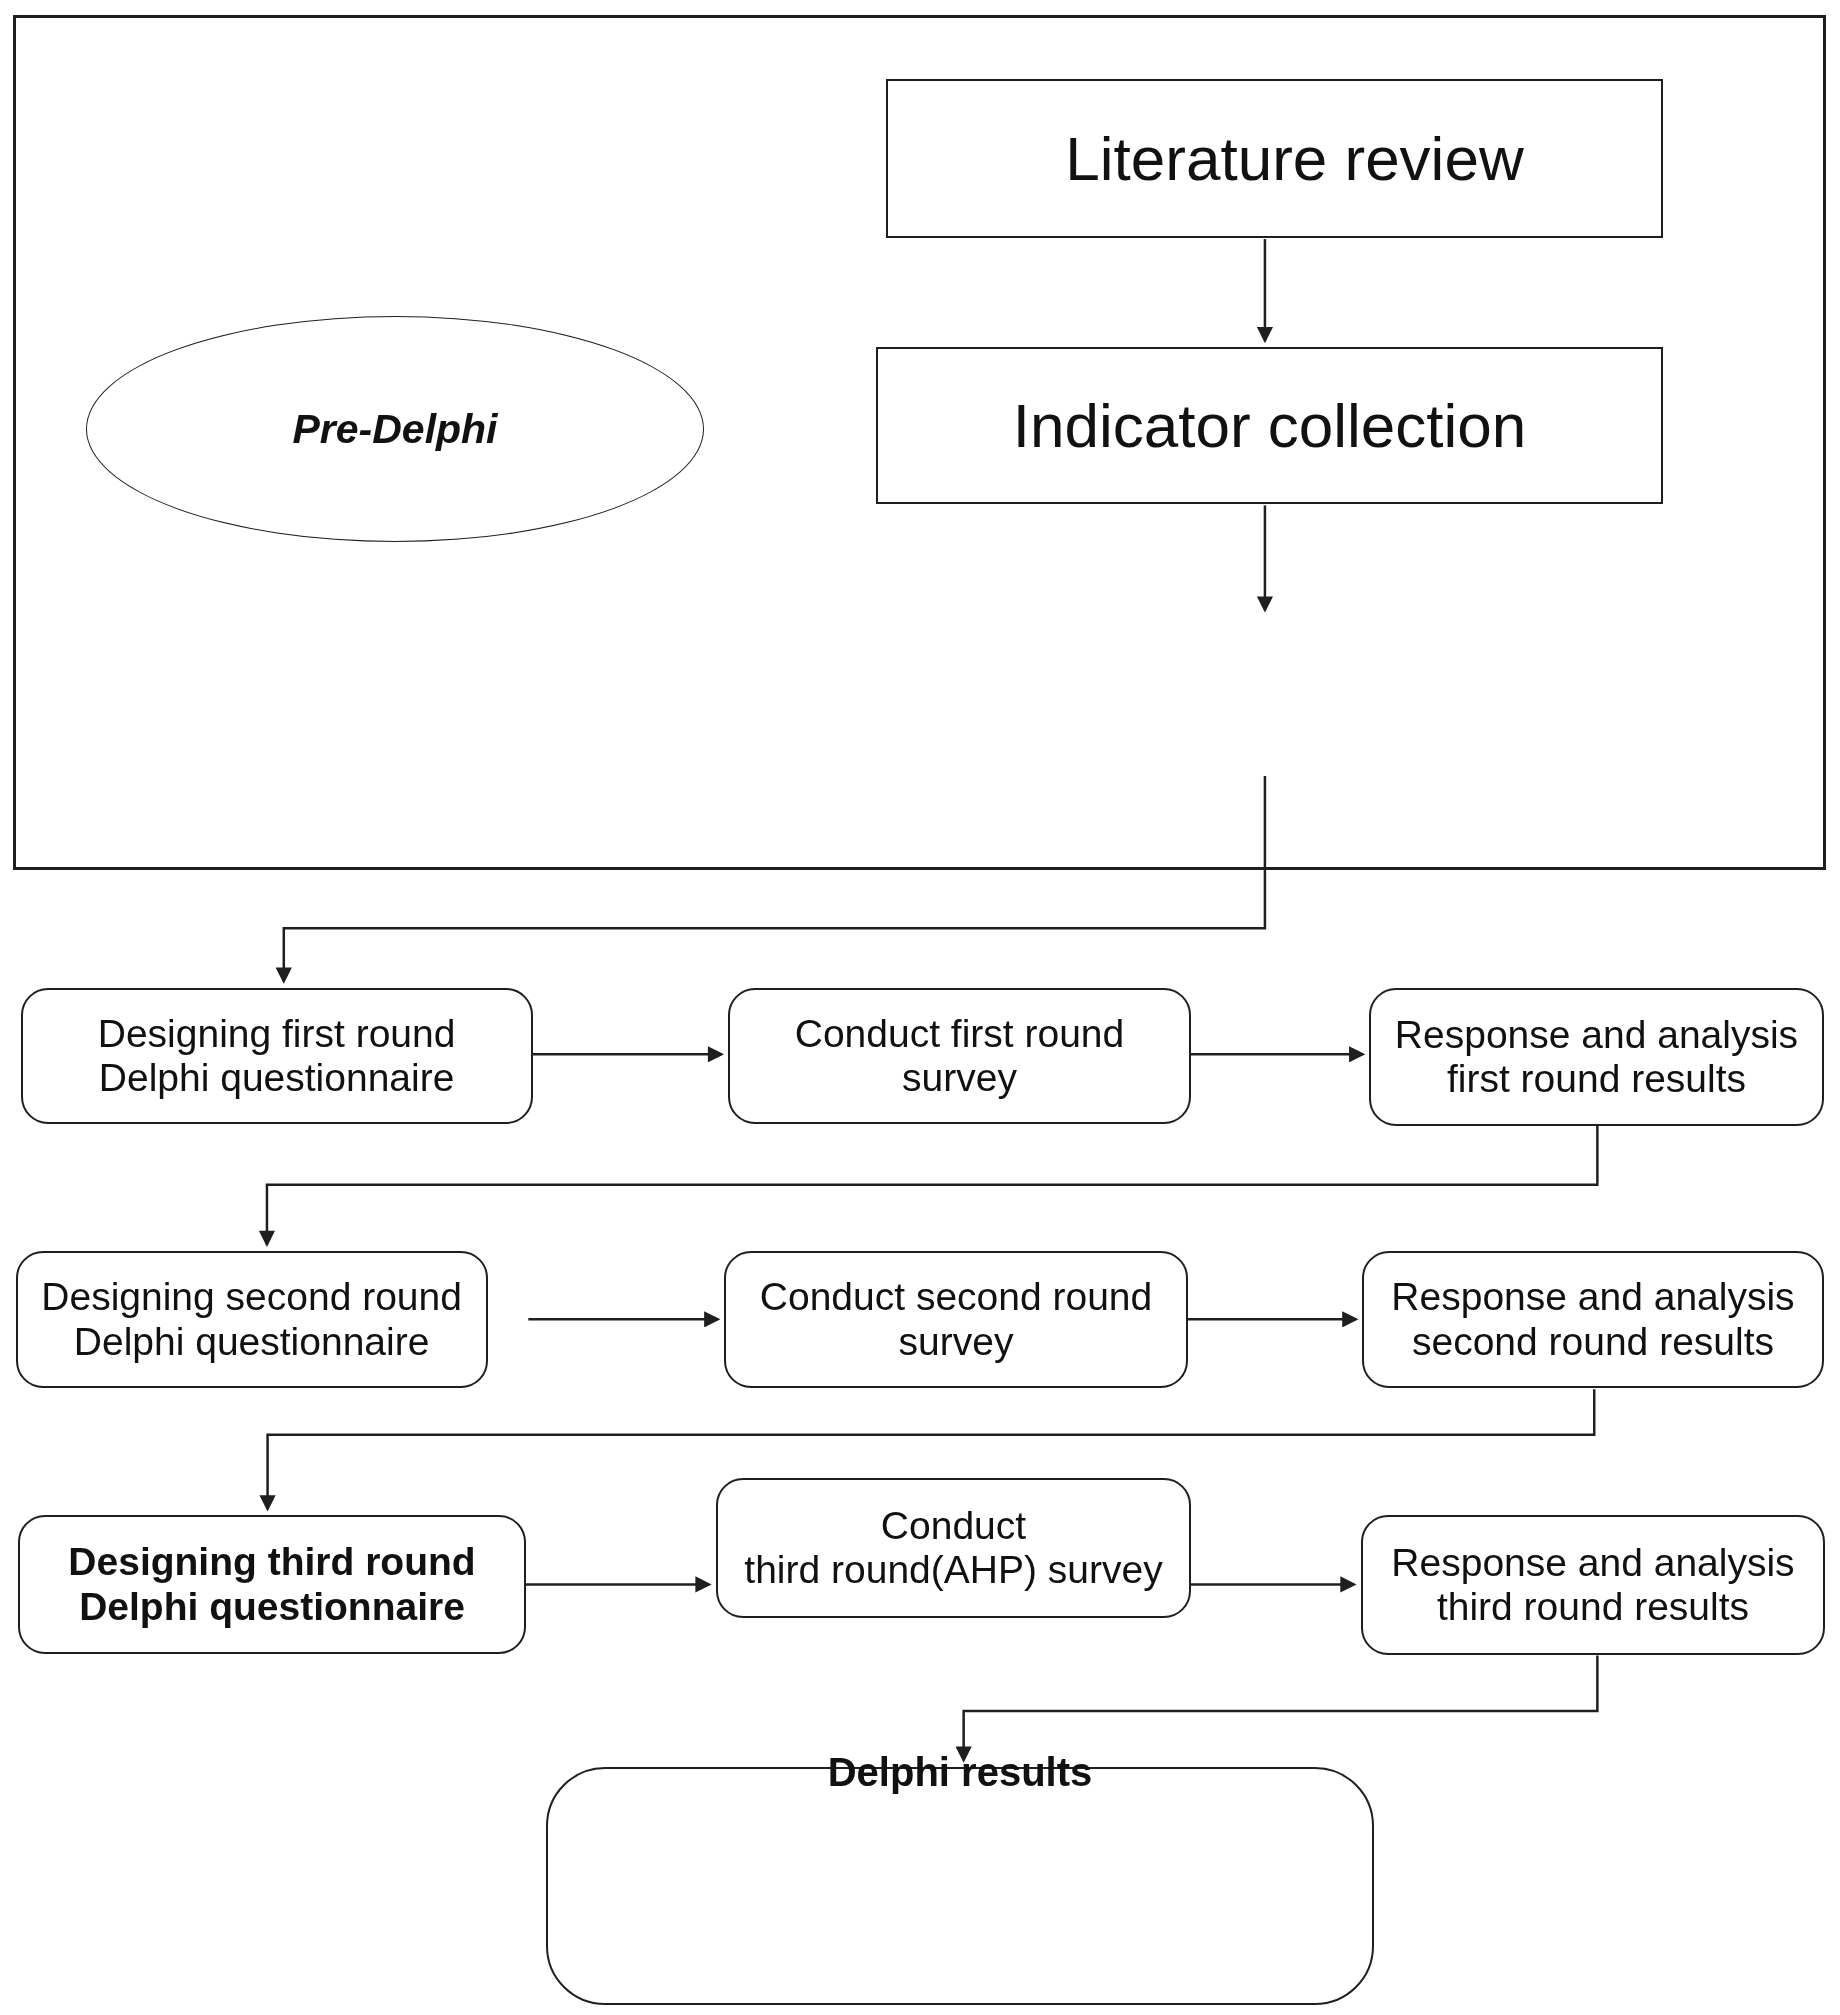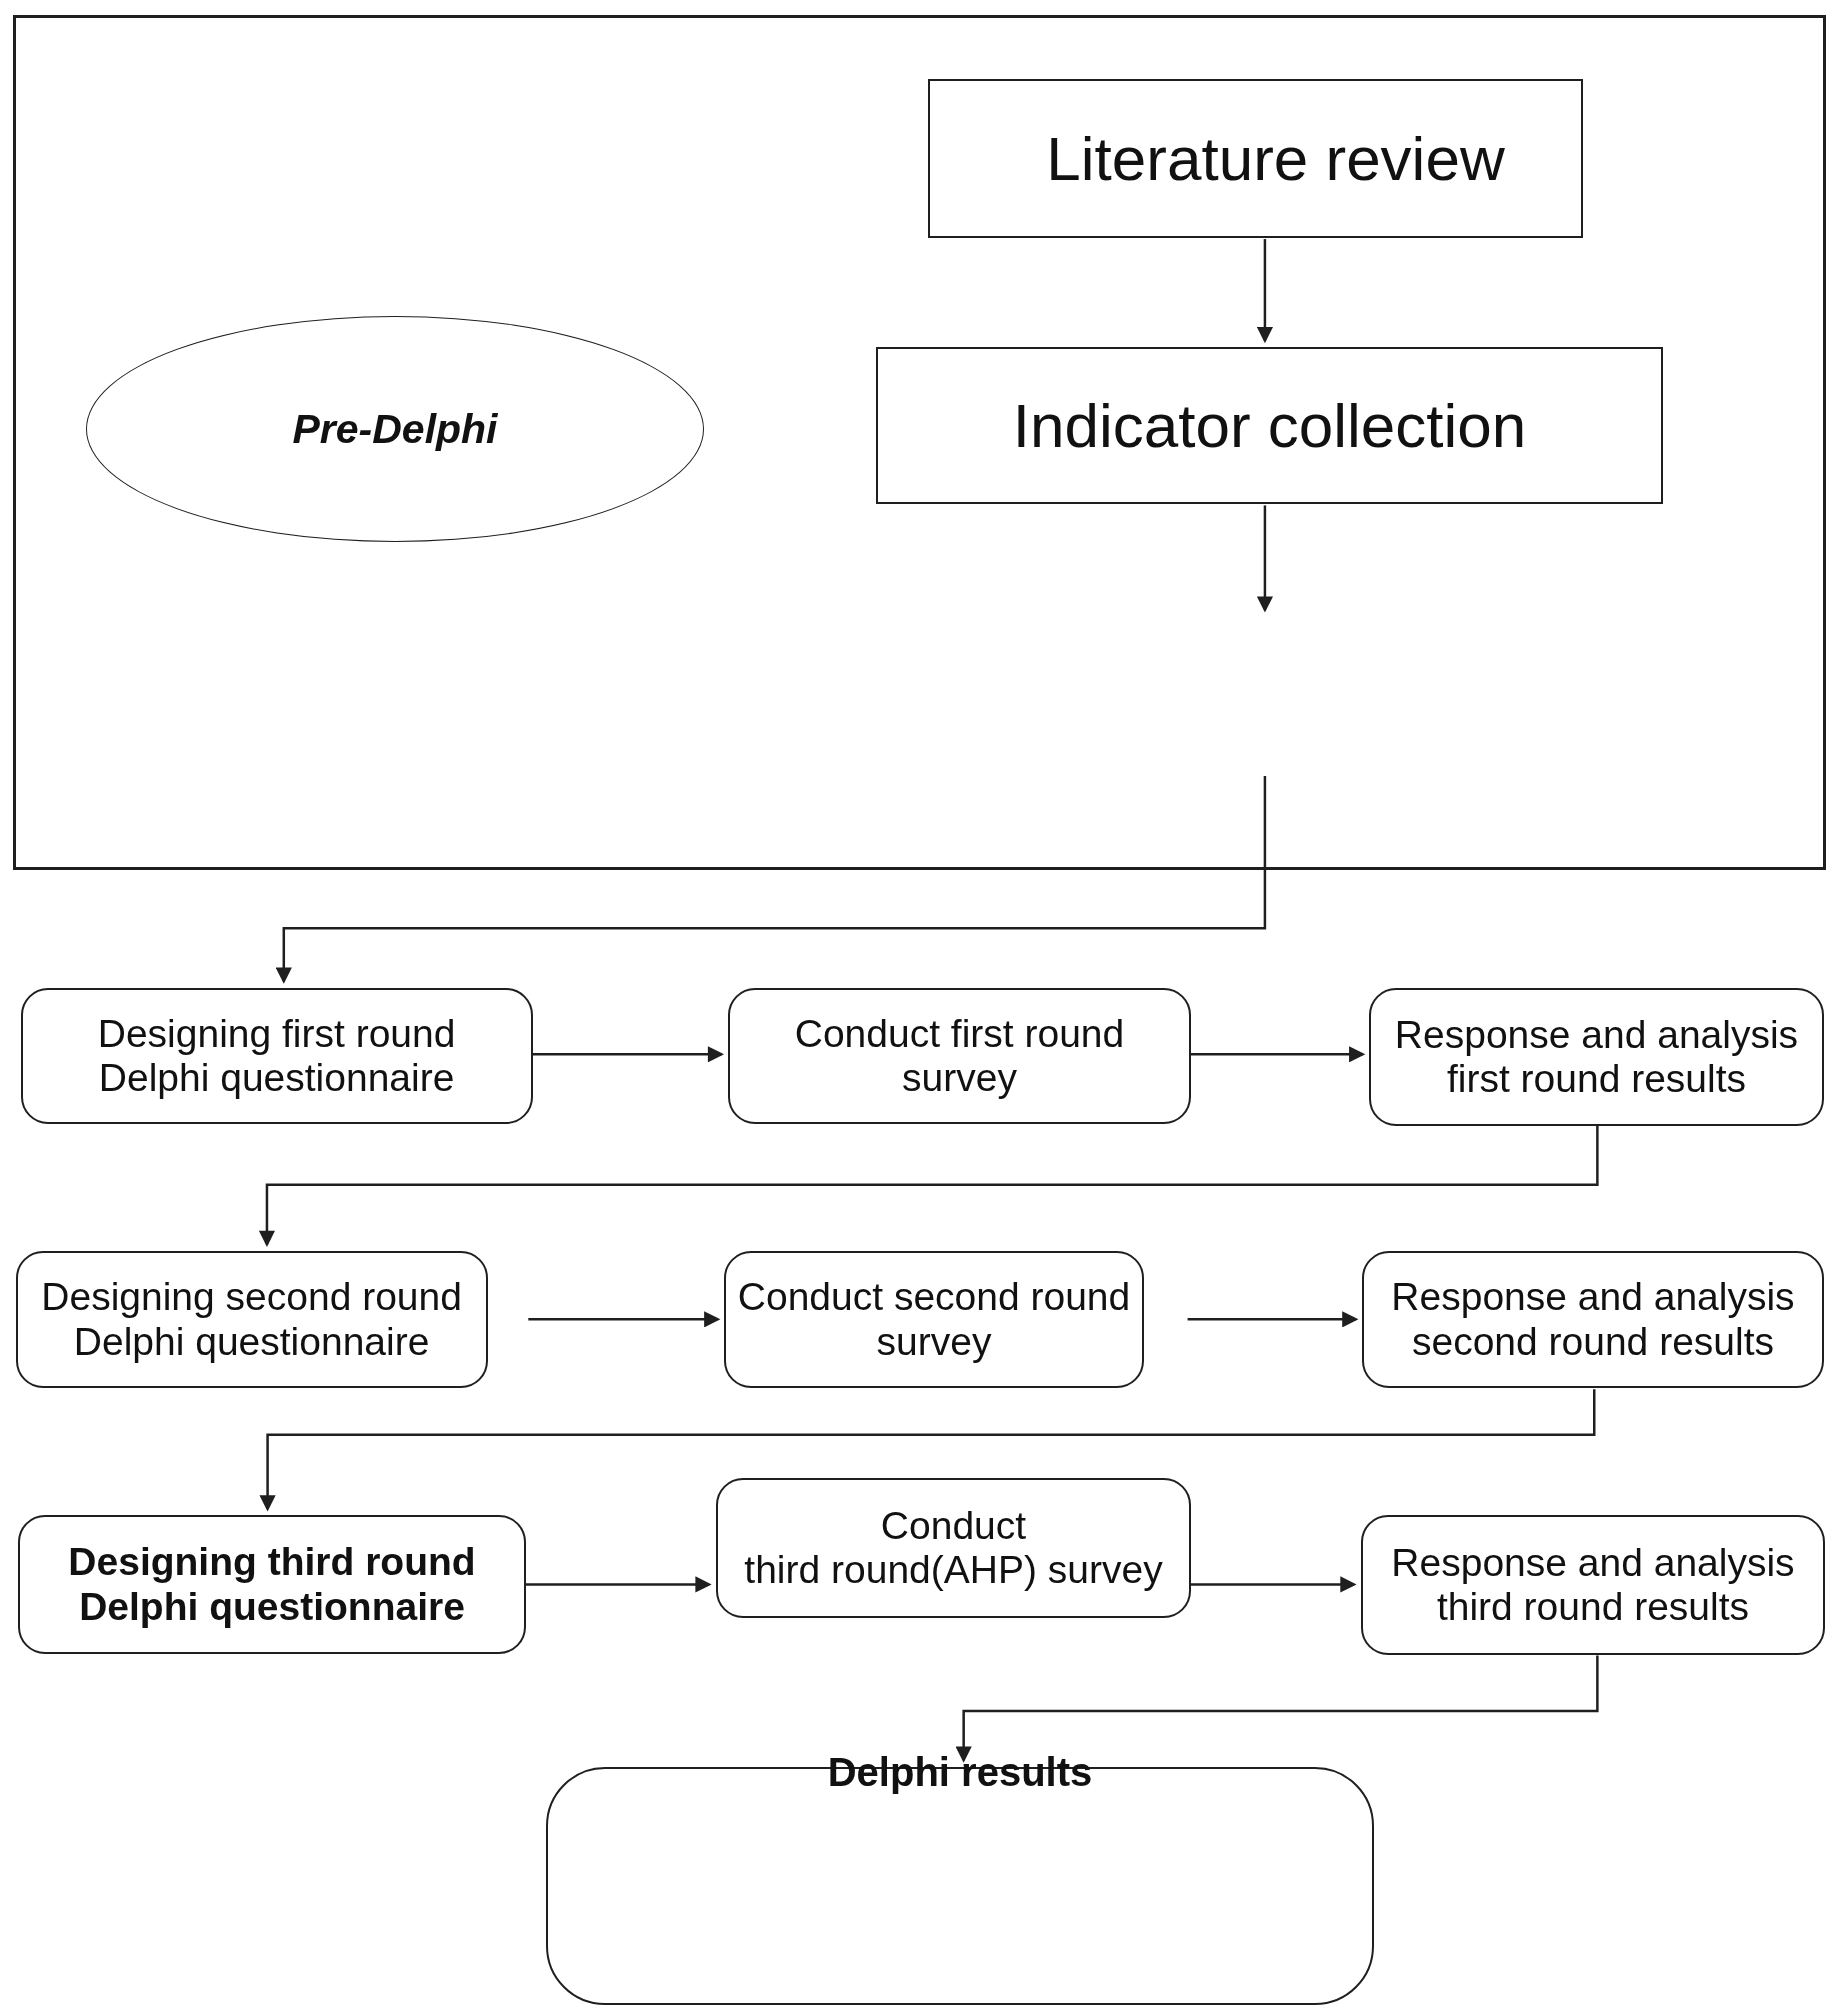--- a/index.html
+++ b/index.html
@@ -31,29 +31,29 @@
   }
   .rounded-box{
     position:absolute;left:546px;top:1767px;width:828px;height:238px;
     border:2.5px solid #1f1f1f;border-radius:59px;box-sizing:border-box;
     background:#ffffff;
     display:flex;align-items:flex-start;justify-content:center;text-align:center;
     font-weight:bold;font-size:40px;
   }
   .rounded-box .label{transform:translateY(-18.7px);}
   
-  #box-lit {left:928px;top:79px;width:655px;height:159px;padding-left:40px;}
+  #box-lit {left:886px;top:79px;width:777px;height:159px;padding-left:40px;}
   #box-ind {left:876px;top:347px;width:787px;height:157px;}
   #box-data{left:868px;top:616px;width:787px;height:158px;}
   
   #d1{left:20.6px;  top:988px;width:512px;height:136px;}
   #c1{left:728px;top:988px;width:463px;height:136px;}
   #r1{left:1369px;top:988px;width:455px;height:138px;}
   #d2{left:15.6px;  top:1251px;width:472px;height:137px;}
-  #c2{left:724px;top:1251px;width:420px;height:137px;}
+  #c2{left:724px;top:1251px;width:464px;height:137px;}
   #r2{left:1362px;top:1251px;width:462px;height:137px;}
   #d3{left:18px;  top:1515px;width:508px;height:139px;font-weight:bold;}
   #c3{left:716px;top:1478px;width:475px;height:140px;}
   #r3{left:1361px;top:1515px;width:464px;height:140px;}
   svg.connectors{
     position:absolute;left:0;top:0;width:1840px;height:2015px;
     pointer-events:none;
   }
   svg.connectors polyline{fill:none;stroke:#1f1f1f;stroke-width:4;}
 </style>

